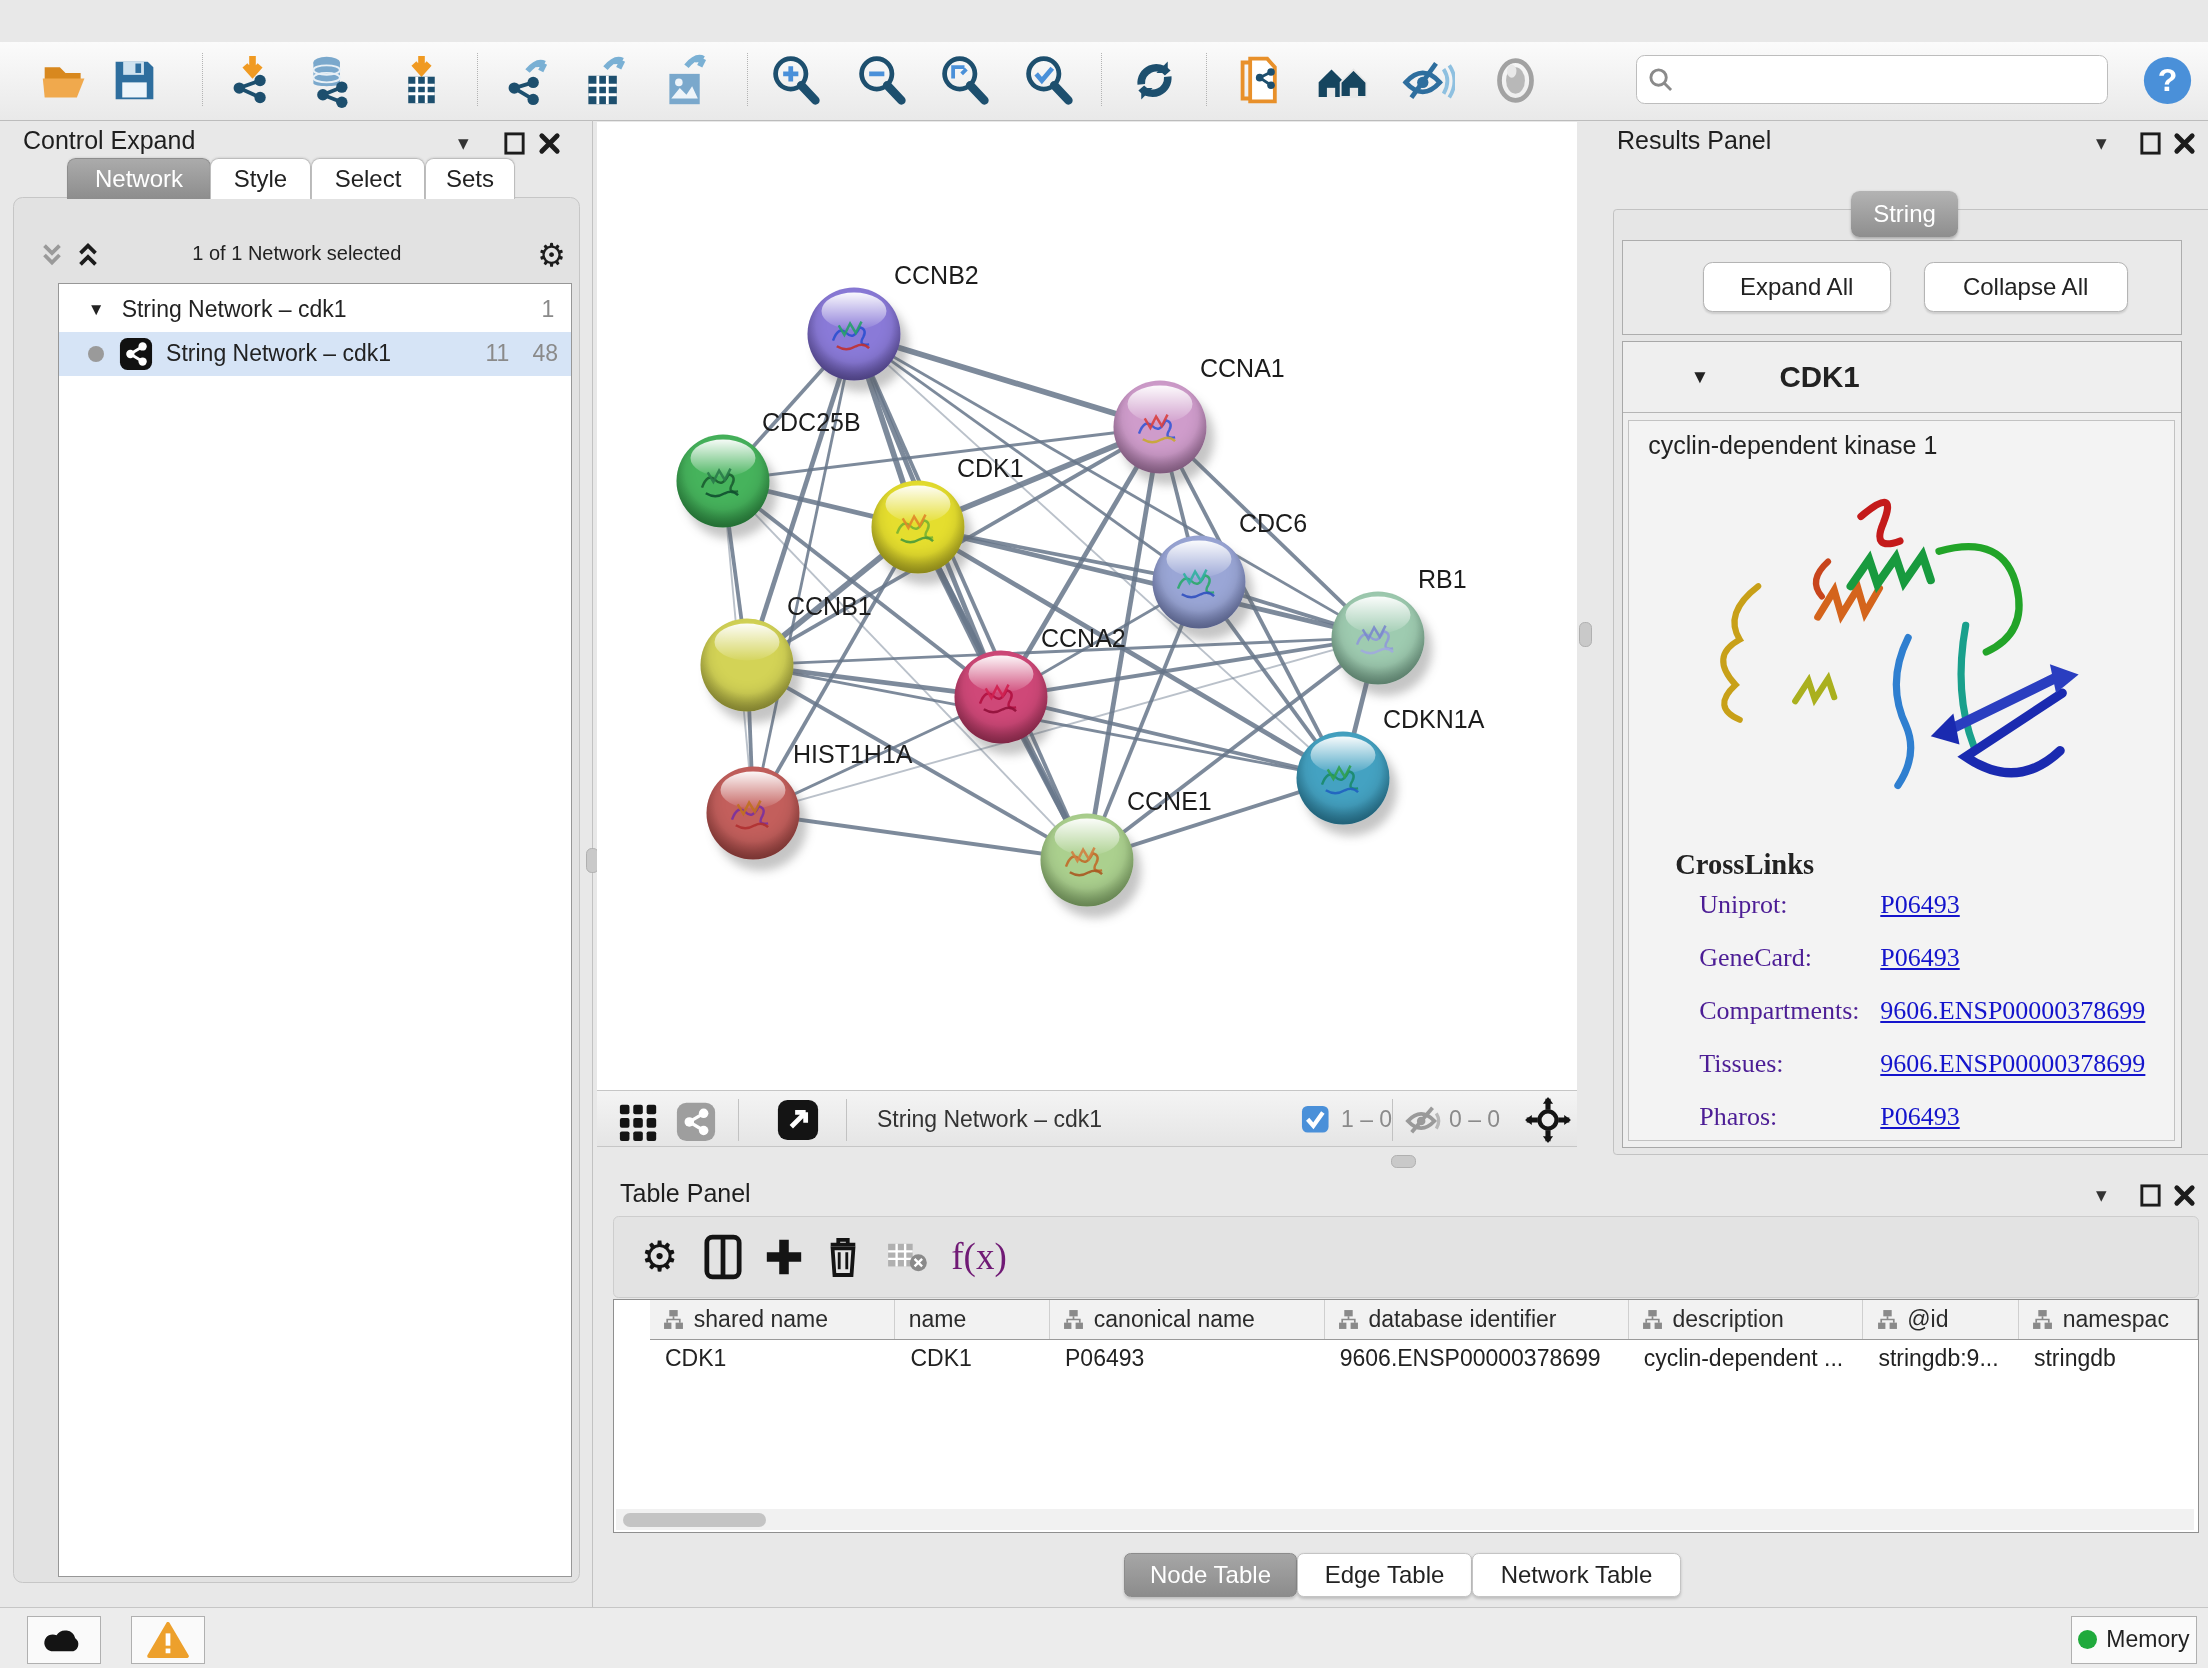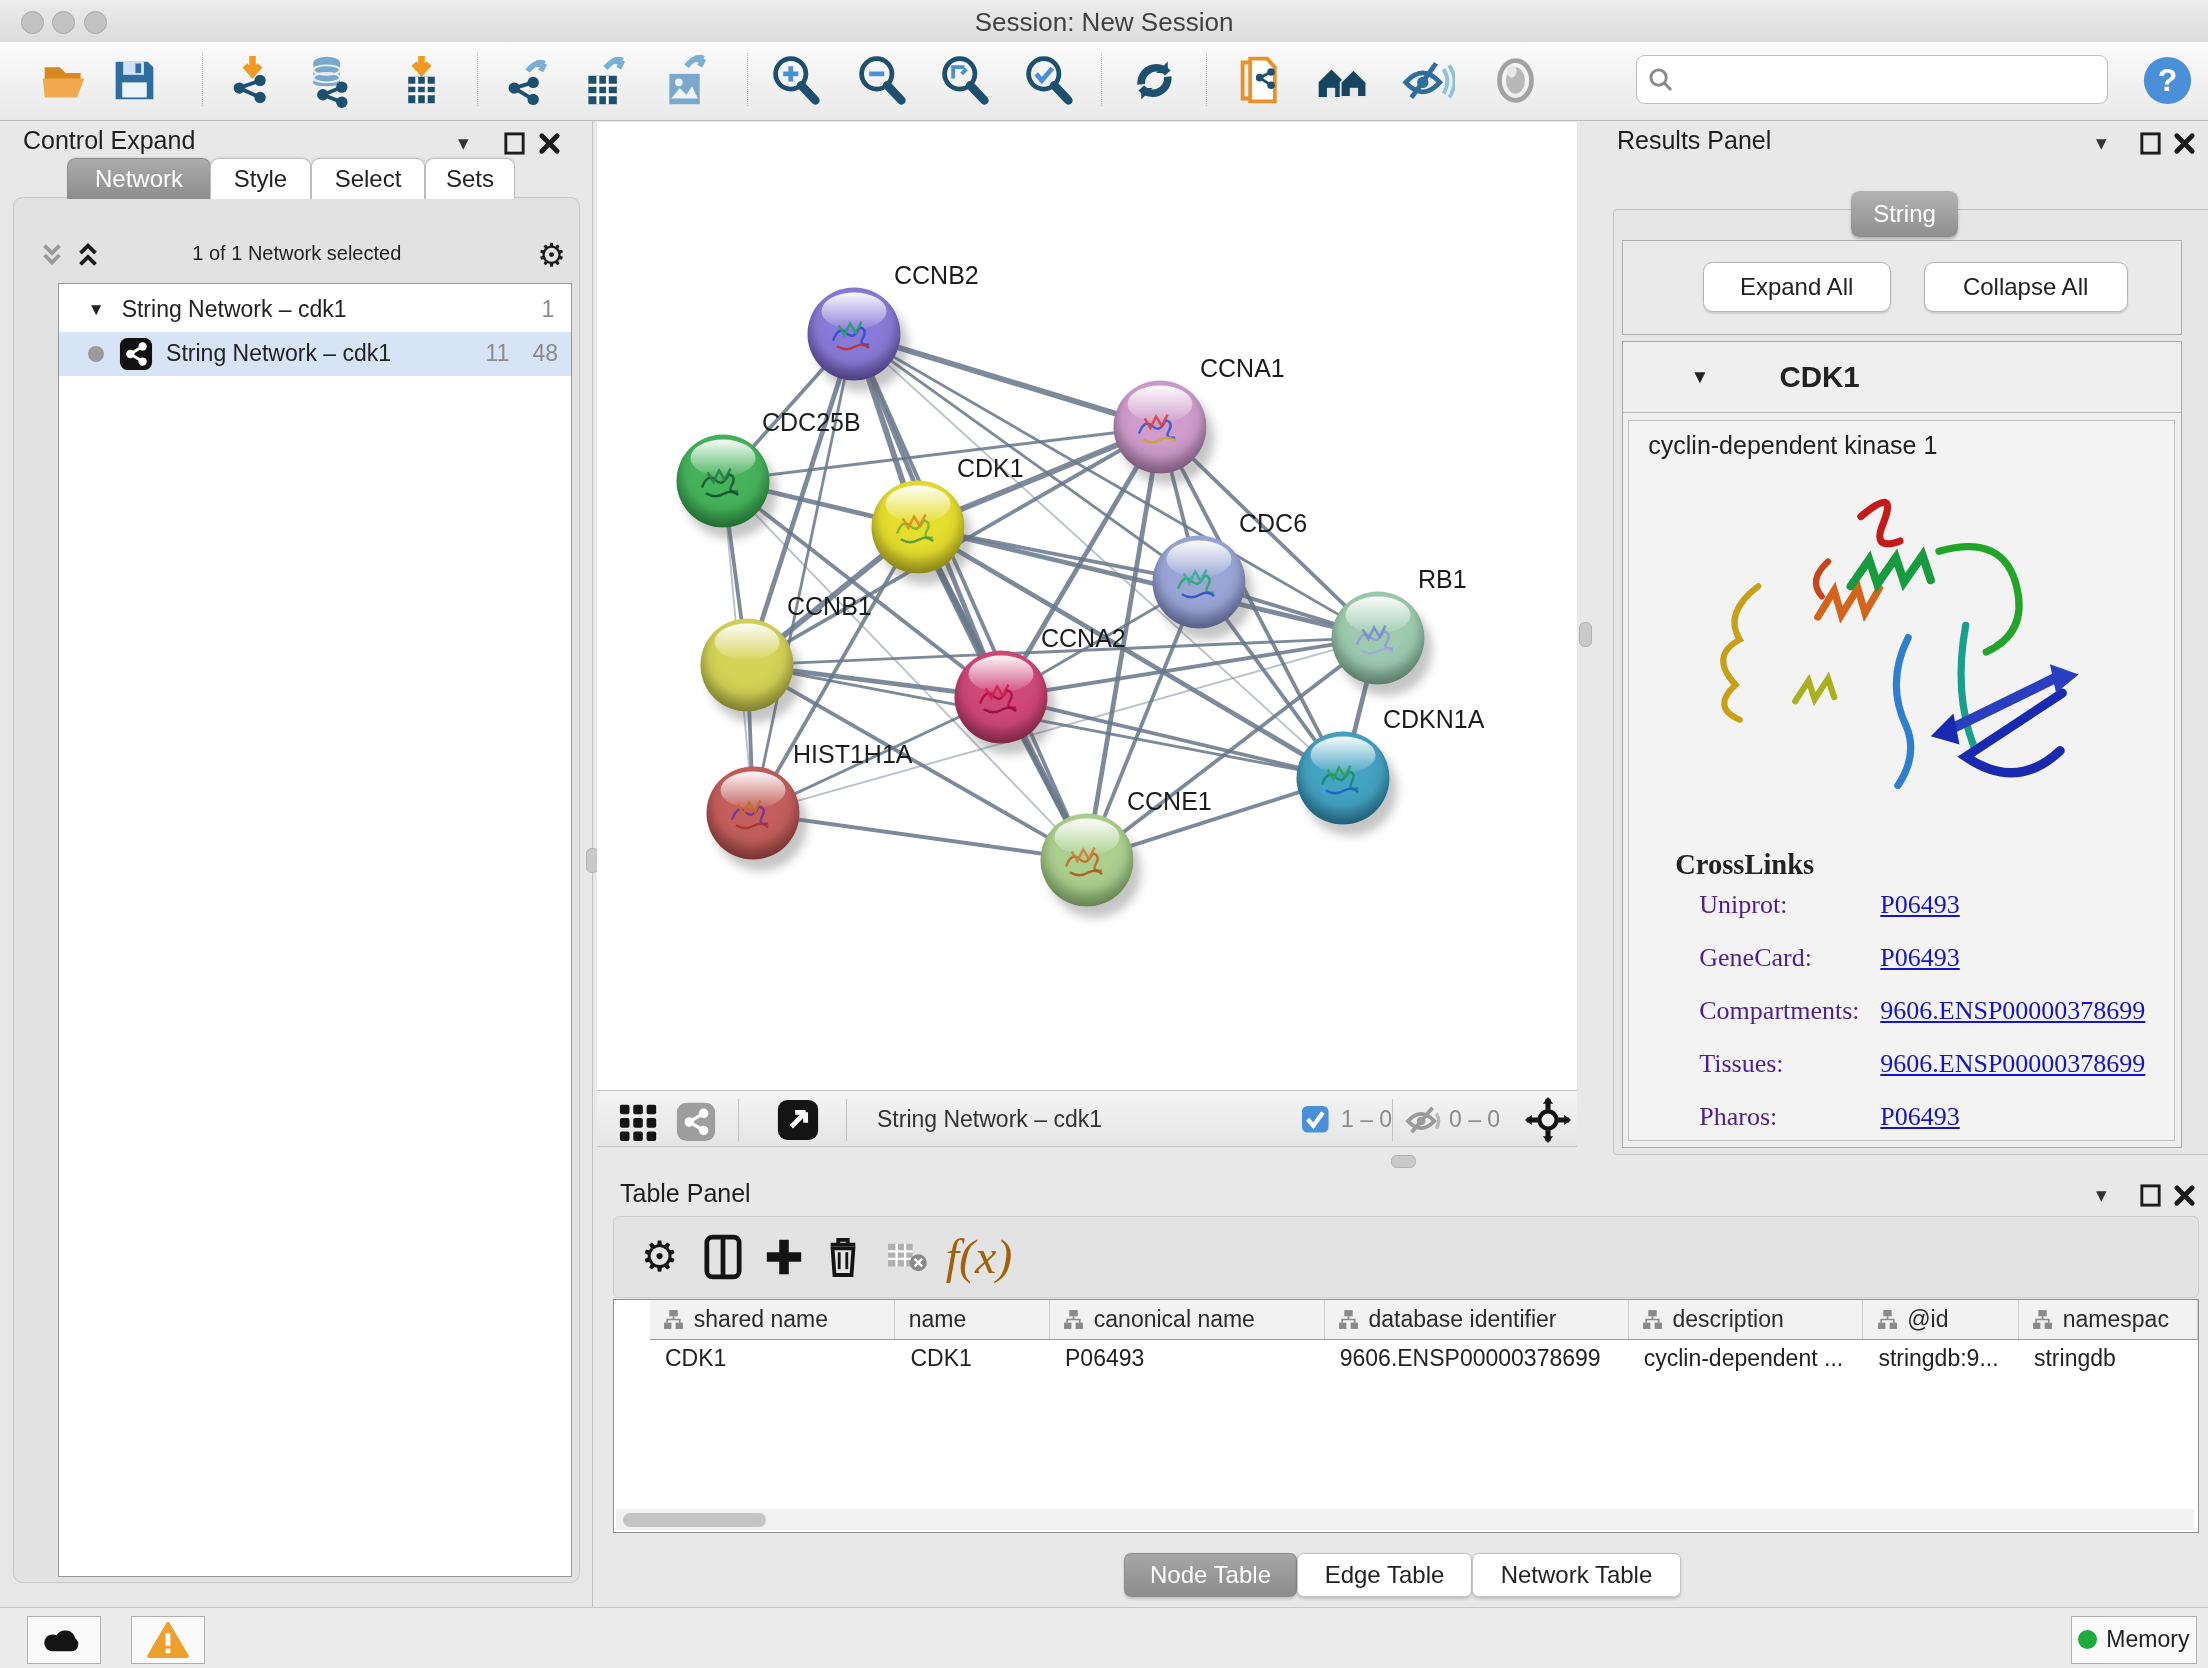--- a/index.html
+++ b/index.html
@@ -106,26 +106,20 @@
   .sb-btn{position:absolute;top:7.6px;width:74px;height:48px;background:#fafafa;border:1.9px solid #b0b0b0;
       display:flex;align-items:center;justify-content:center;box-sizing:border-box;}
   #memory-btn{position:absolute;right:11.4px;top:7.6px;width:126px;height:48px;background:#fafafa;border:1.9px solid #b0b0b0;
       display:flex;align-items:center;justify-content:center;gap:9.5px;font-size:23px;box-sizing:border-box;}
 </style>
 </head>
 <body>
 
 <div id="app">
 
-  <div id="titlebar">
-    <span class="tl" style="left:21px"></span>
-    <span class="tl" style="left:52px"></span>
-    <span class="tl" style="left:84px"></span>
-    <div id="win-title">Session: New Session</div>
-  </div>
 
   <div id="toolbar">
     <div class="tbtn" style="left:38px">
       <svg width="53" height="53" viewBox="0 0 56 56">
         <path d="M6,14 h16 l6,6 h16 v8 H6 z" fill="#d8881e"></path>
         <path d="M4,26 h44 l-8,20 H6 z" fill="#f0a94d"></path>
       </svg>
     </div>
     <div class="tbtn" style="left:107px">
       <svg width="49" height="49" viewBox="0 0 52 52">
@@ -637,21 +631,21 @@
     </div>
     <div class="tp-icon" style="left:268px">
       <svg width="42" height="34" viewBox="0 0 44 36">
         <rect x="2" y="4" width="26" height="24" fill="#b0b0b0"></rect>
         <path d="M2,12 h26 M2,20 h26 M11,4 v24 M20,4 v24" stroke="#fff" stroke-width="2.5"></path>
         <circle cx="34" cy="24" r="9" fill="#8a8a8a"></circle>
           <path d="M30,20 l8,8 M38,20 l-8,8" stroke="#fff" stroke-width="2.5"></path>
       </svg>
     </div>
     <div class="tp-icon" style="left:329px;width:72px">
-      <span class="serif" style="font-style:italic;font-size:48px;color:#a16207">f(x)</span>
+      <span class="serif" style="font-size:37px;color:#701a75">f(x)</span>
     </div>
   </div>
 
   <div id="tp-table">
     <div id="tp-head">
         <div class="th" style="width: 251px;">
           <svg width="21" height="21" viewBox="0 0 20 20">
             <rect x="6" y="1" width="8" height="6" fill="#8a8a8a"></rect>
             <rect x="1" y="13" width="7" height="6" fill="#8a8a8a"></rect>
             <rect x="12" y="13" width="7" height="6" fill="#8a8a8a"></rect>

